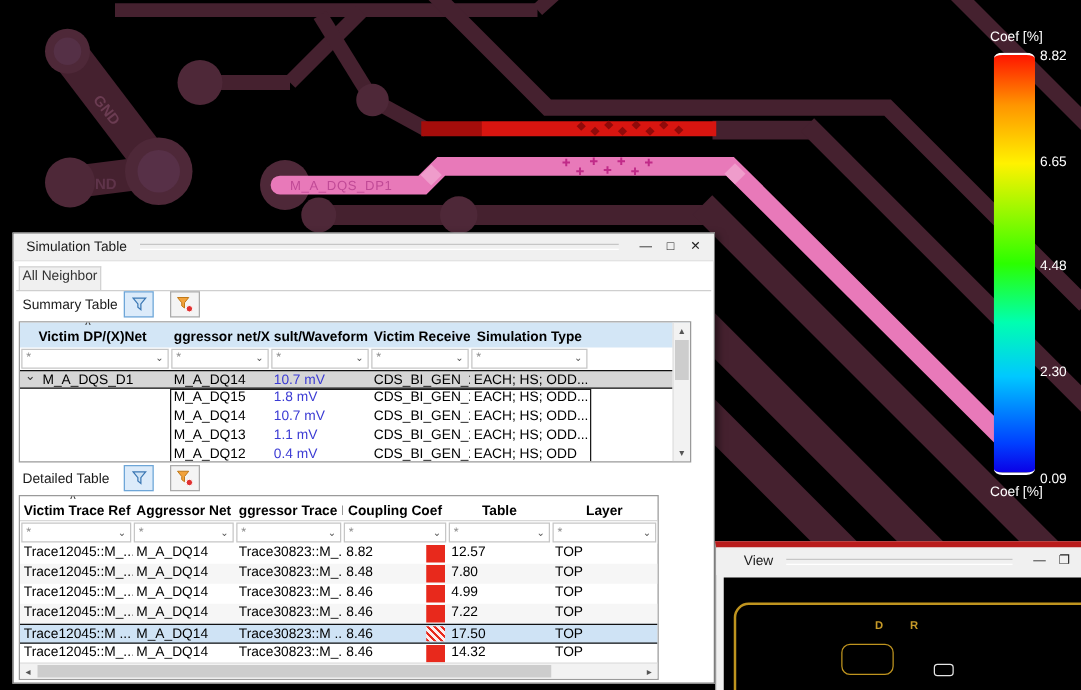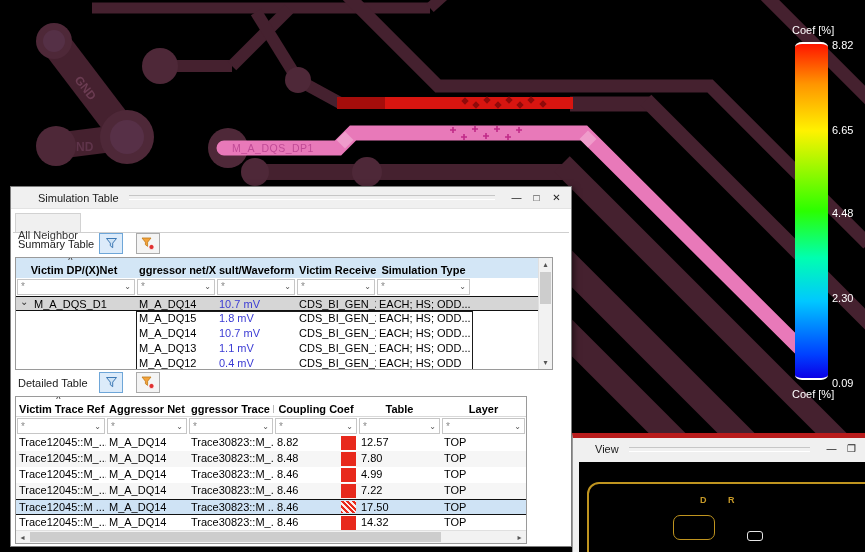--- a/index.html
+++ b/index.html
@@ -3,26 +3,26 @@
 <meta charset="utf-8">
 <style>
   html,body{margin:0;padding:0}
   body{width:865px;height:552px;position:relative;overflow:hidden;background:#000;
        font-family:"Liberation Sans",sans-serif;color:#000}
   .abs{position:absolute}
   
   .win{position:absolute;background:#fff;border:1px solid #7d7d7d;box-shadow:2px 2px 6px rgba(0,0,0,.55)}
   .titlebar{position:absolute;left:0;top:0;right:0;height:22px;background:#f0f0f0;
             display:flex;align-items:center;padding:0 6px;box-sizing:border-box;border-bottom:1px solid #e3e3e3}
-  .titletext{font-size:11px;color:#1a1a1a;margin-left:21px;white-space:nowrap}
+  .titletext{font-size:11px;color:#1a1a1a;margin-left:4px;white-space:nowrap}
   .grip{flex:1;height:3px;margin:0 10px;border-top:1px solid #c6c6c6;border-bottom:1px solid #fff}
   .winbtn{width:17px;height:16px;line-height:15px;text-align:center;font-size:10px;color:#222;margin-left:3px;cursor:default}
   
   .tabstrip{position:absolute;left:2px;top:23px;right:2px;height:22px;border-bottom:1px solid #cfcfcf}
-  .tab{position:absolute;font-size:11px;text-align:center;box-sizing:border-box;padding-top:15px}
+  .tab{position:absolute;font-size:11px;text-align:center;box-sizing:border-box;padding-top:1px}
   .tab.inactive{left:2px;top:3px;width:66px;height:19px;background:#f0f0f0;border:1px solid #d2d2d2;border-bottom:none;color:#333}
   .tab.active{left:69px;top:0;width:88px;height:23px;background:#fff;border:1px solid #b2b2b2;border-bottom:1px solid #fff;z-index:2;padding-top:5px}
   
   .toollabel{position:absolute;font-size:11px;color:#1a1a1a}
   .toolbtn{position:absolute;width:24px;height:21px;box-sizing:border-box;display:flex;align-items:center;justify-content:center}
   .toolbtn.on{background:#dcebfa;border:1px solid #6ea6d8}
   .toolbtn.off{background:#f4f4f4;border:1px solid #ababab}
   
   .twrap{position:absolute;background:#fff;border:1px solid #9a9a9a;box-sizing:border-box;overflow:hidden}
   .srow{display:grid;grid-template-columns:120px 80px 80px 80px 95px;height:15px;line-height:14px;font-size:11px;box-sizing:border-box}

